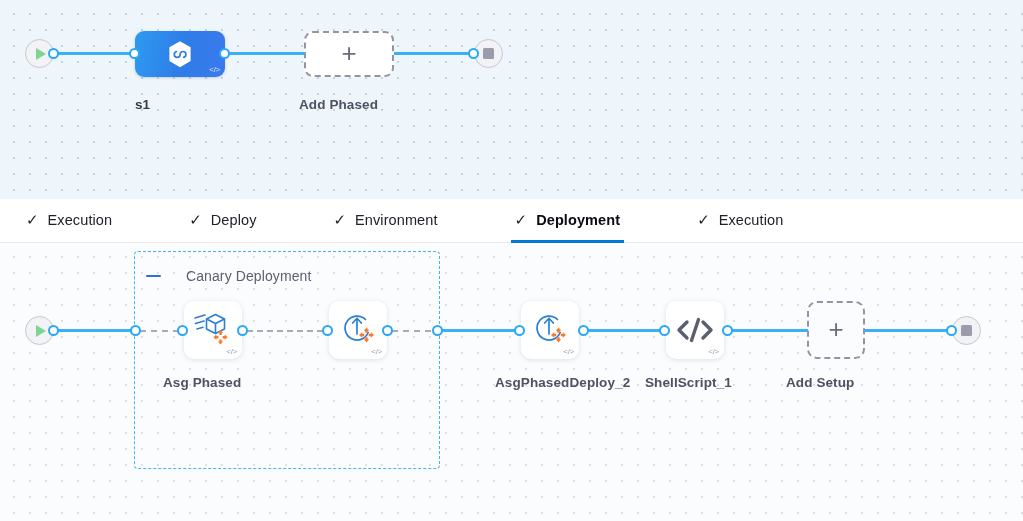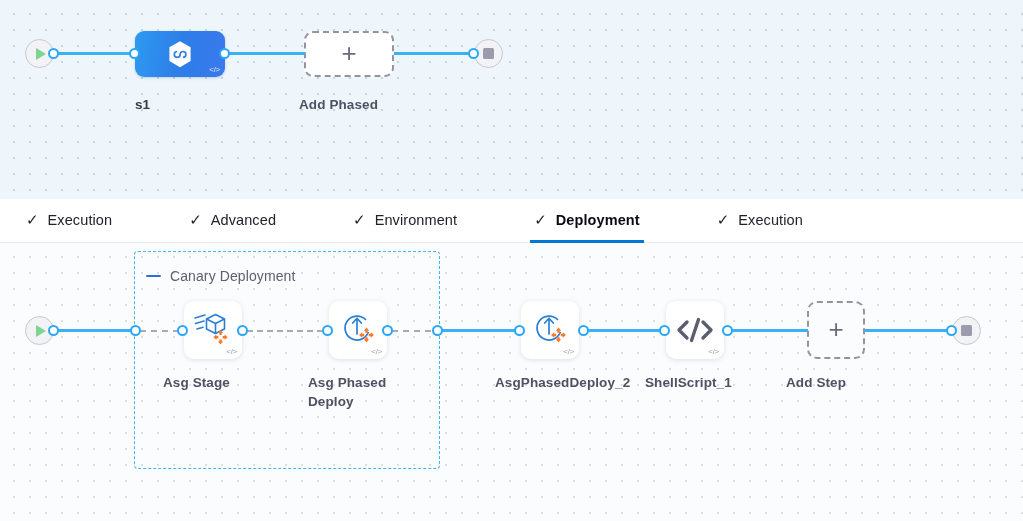--- a/index.html
+++ b/index.html
@@ -198,21 +198,21 @@
   .step-group {
     position: absolute;
     border: 1.5px dashed #40b4f7;
     border-radius: 4px;
     background: transparent;
   }
   .group-header {
     position: absolute;
     display: flex;
     align-items: center;
-    gap: 9px;
+    gap: 25px;
     cursor: pointer;
   }
   .collapse-icon {
     width: 15px; height: 2.5px;
     background: #2f6fd8;
     border-radius: 2px;
     display: inline-block;
   }
   .group-title {
     font-size: 14px;
@@ -268,21 +268,21 @@
     </div>
   </div>
 
   <div class="tabbar">
     <div class="tab">
       <span class="tick">✓</span>
       <span class="tab-label">Execution</span>
     </div>
     <div class="tab">
       <span class="tick">✓</span>
-      <span class="tab-label">Advanced</span>
+      <span class="tab-label">Deploy</span>
     </div>
     <div class="tab">
       <span class="tick">✓</span>
       <span class="tab-label">Environment</span>
     </div>
     <div class="tab active">
       <span class="tick">✓</span>
       <span class="tab-label">Deployment</span>
     </div>
     <div class="tab">
@@ -330,21 +330,21 @@
         </g>
         <g fill="#f97a2b">
           <path d="M27.5 19 l2.6 3.1 l-1.4 0 l0 2.0 l-2.4 0 l0 -2.0 l-1.4 0 Z"></path>
           <path d="M27.5 33.5 l-2.6 -3.1 l1.4 0 l0 -2.0 l2.4 0 l0 2.0 l1.4 0 Z"></path>
           <path d="M20.3 26.2 l3.1 -2.6 l0 1.4 l2.0 0 l0 2.4 l-2.0 0 l0 1.4 Z"></path>
           <path d="M34.7 26.2 l-3.1 2.6 l0 -1.4 l-2.0 0 l0 -2.4 l2.0 0 l0 -1.4 Z"></path>
         </g>
       </svg>
       <span class="mini-code dark">&lt;/&gt;</span>
     </div>
-    <div class="node-label" style="left:163px; top:130px; width:100px;">Asg Stage</div>
+    <div class="node-label" style="left:163px; top:130px; width:100px;">Asg Phased</div>
 
     <div class="dot" style="left:237px; top:82px;"></div>
 
     <div class="line dashed" style="left:247px; top:87px; width:76px;"></div>
     <div class="dot" style="left:322px; top:82px;"></div>
 
     <div class="step-node" style="left:329px; top:58px;">
       <svg width="40" height="38" viewBox="0 0 40 38">
         <path d="M27.5 8.5 A12 12 0 1 0 30.2 21.5" stroke="#2a7fd4" stroke-width="1.7" fill="none" stroke-linecap="round"></path>
         <g stroke="#2a7fd4" stroke-width="1.7" fill="none" stroke-linecap="round" stroke-linejoin="round">
@@ -353,21 +353,20 @@
         </g>
         <g fill="#f97a2b">
           <path d="M28.5 16.5 l2.7 3.2 l-1.45 0 l0 2.05 l-2.5 0 l0 -2.05 l-1.45 0 Z"></path>
           <path d="M28.5 31.5 l-2.7 -3.2 l1.45 0 l0 -2.05 l2.5 0 l0 2.05 l1.45 0 Z"></path>
           <path d="M21 24 l3.2 -2.7 l0 1.45 l2.05 0 l0 2.5 l-2.05 0 l0 1.45 Z"></path>
           <path d="M36 24 l-3.2 2.7 l0 -1.45 l-2.05 0 l0 -2.5 l2.05 0 l0 -1.45 Z"></path>
         </g>
       </svg>
       <span class="mini-code dark">&lt;/&gt;</span>
     </div>
-    <div class="node-label" style="left:308px; top:130px; width:100px;">Asg Phased Deploy</div>
 
     <div class="dot" style="left:382px; top:82px;"></div>
 
     <div class="line dashed" style="left:392px; top:87px; width:39px;"></div>
     <div class="dot" style="left:432px; top:82px;"></div>
 
     <div class="line" style="left:438px; top:86px; width:78px;"></div>
     <div class="dot" style="left:514px; top:82px;"></div>
 
     <div class="step-node" style="left:521px; top:58px;">
@@ -405,21 +404,21 @@
     </div>
     <div class="node-label" style="left:645px; top:130px; width:100px;">ShellScript_1</div>
 
     <div class="dot" style="left:722px; top:82px;"></div>
 
     <div class="line" style="left:728px; top:86px; width:80px;"></div>
 
     <div class="add-step" style="left:807px; top:58px;">
       <span class="plus-glyph">+</span>
     </div>
-    <div class="node-label" style="left:786px; top:130px; width:100px;">Add Step</div>
+    <div class="node-label" style="left:786px; top:130px; width:100px;">Add Setup</div>
 
     <div class="line" style="left:865px; top:86px; width:86px;"></div>
     <div class="dot" style="left:946px; top:82px;"></div>
 
     <div class="node" style="left:952px; top:73px;">
       <div class="terminal">
         <div class="stop-sq"></div>
       </div>
     </div>
 

